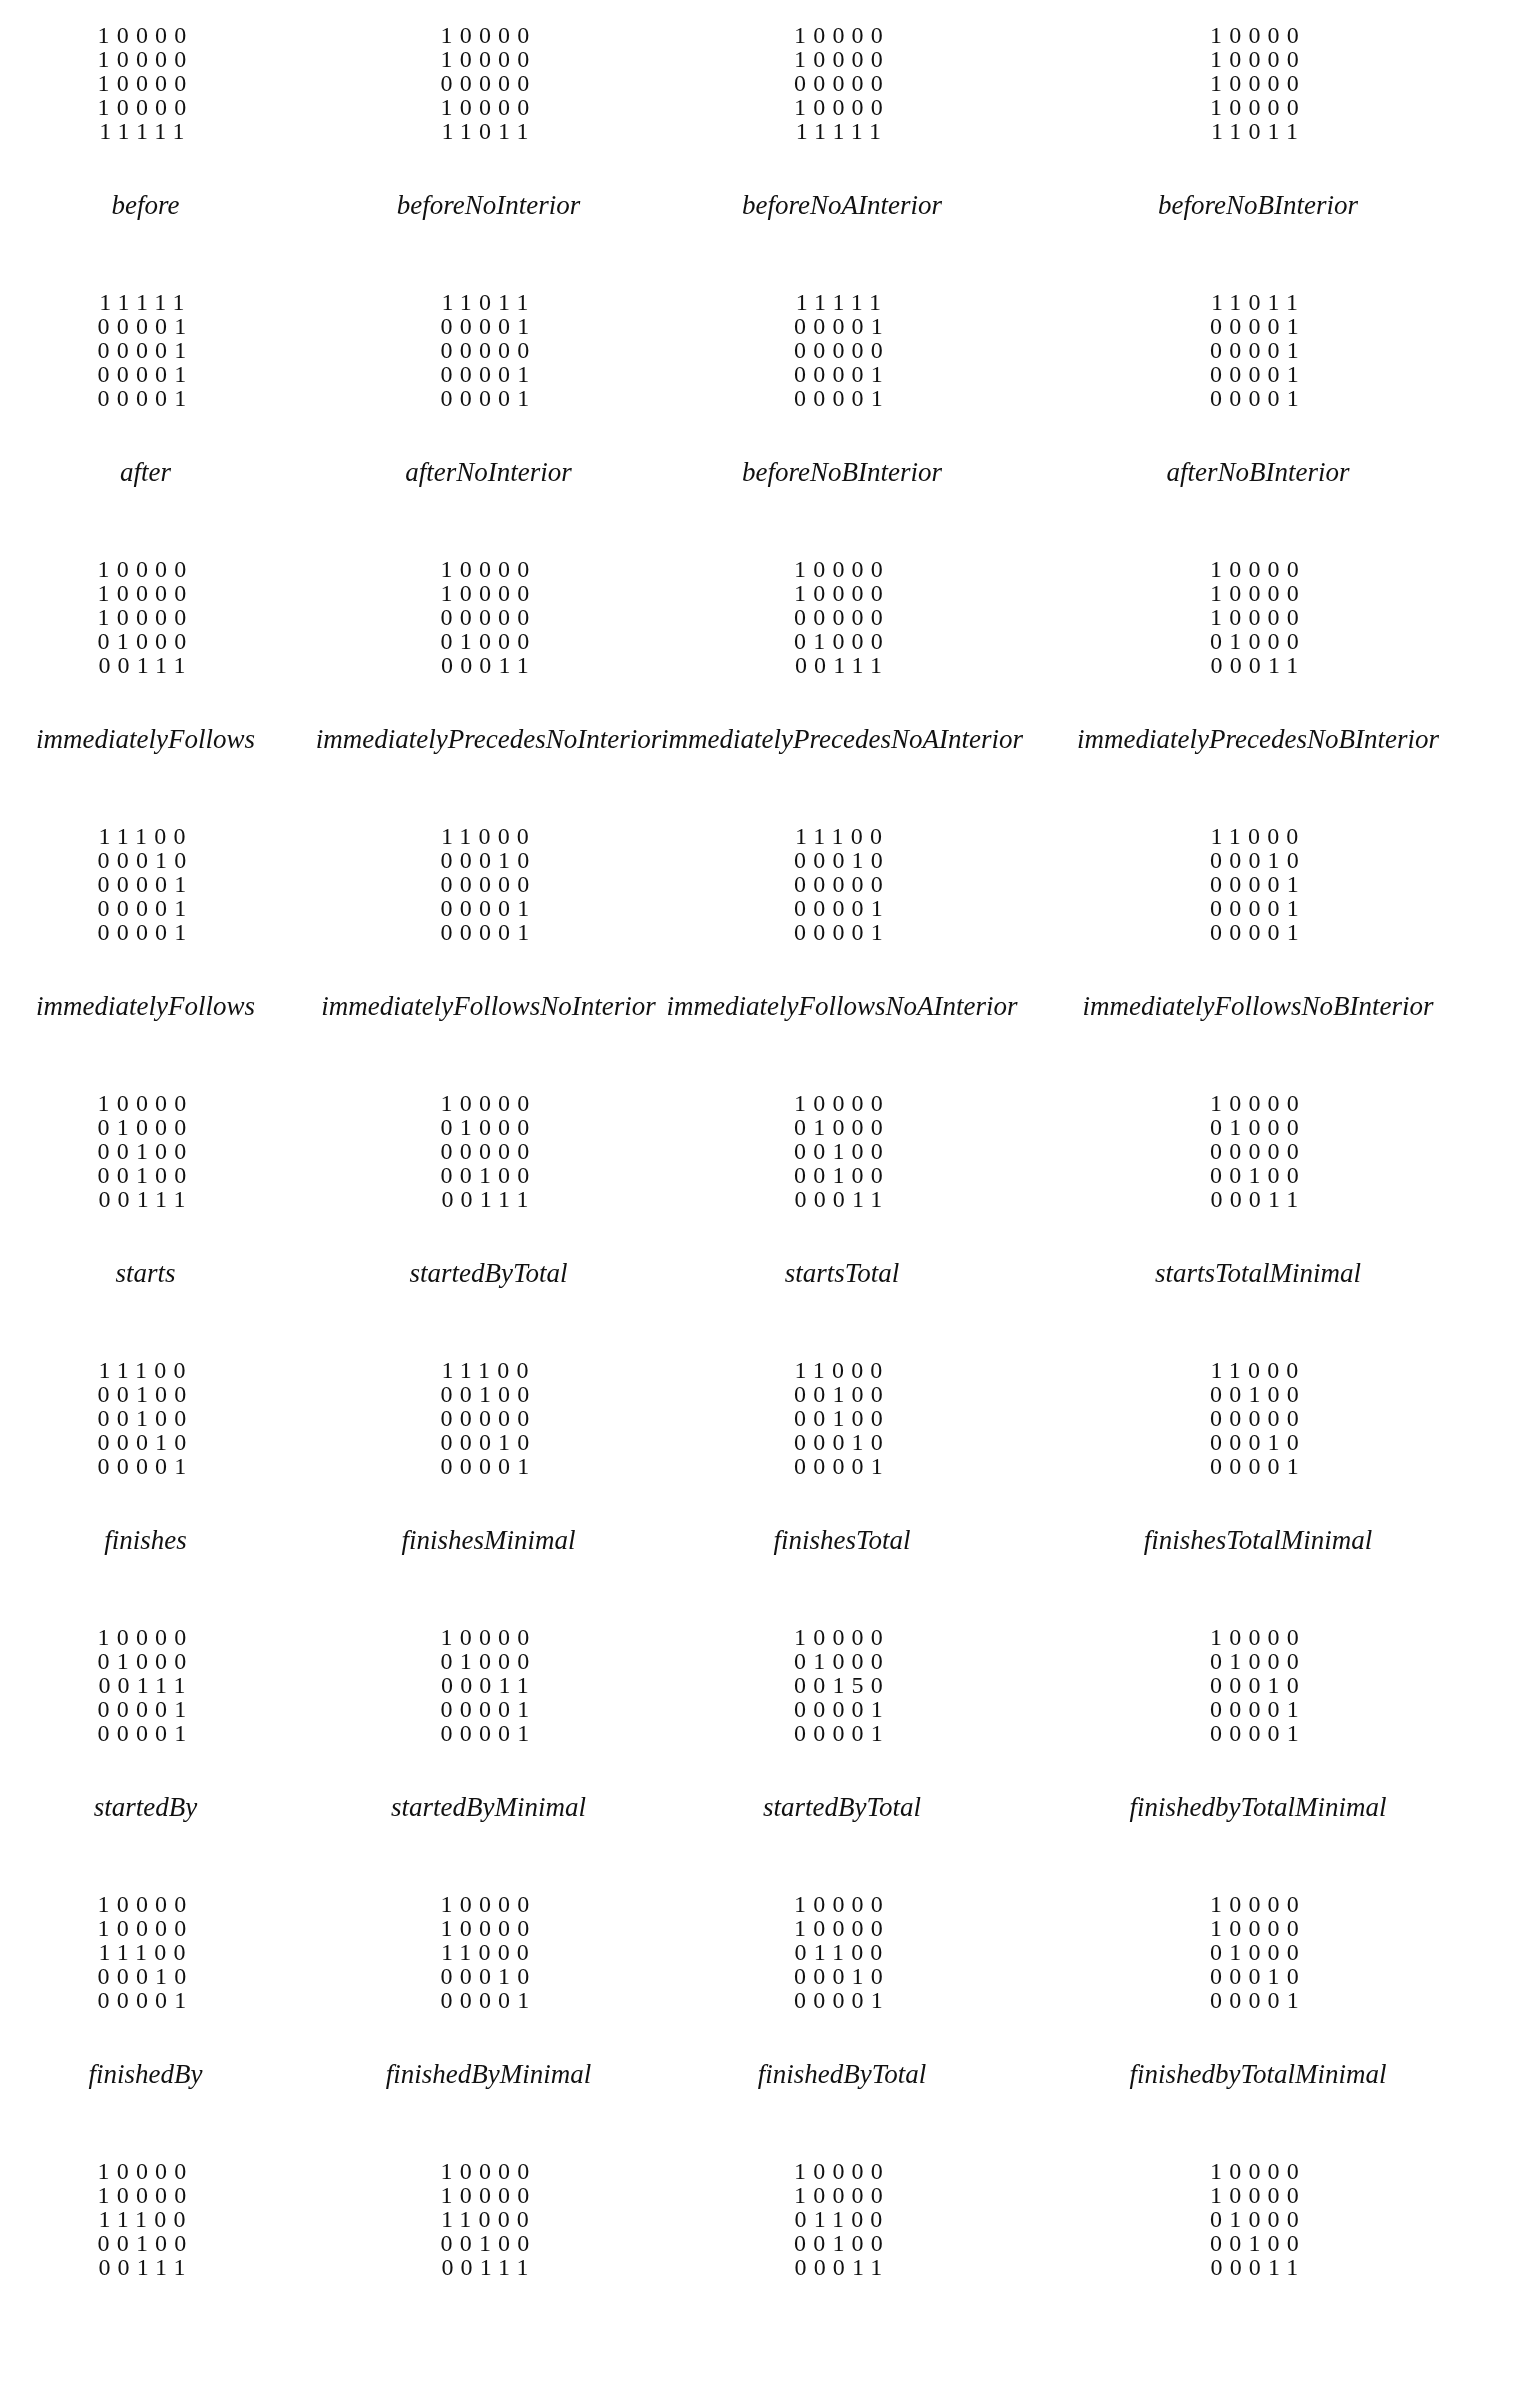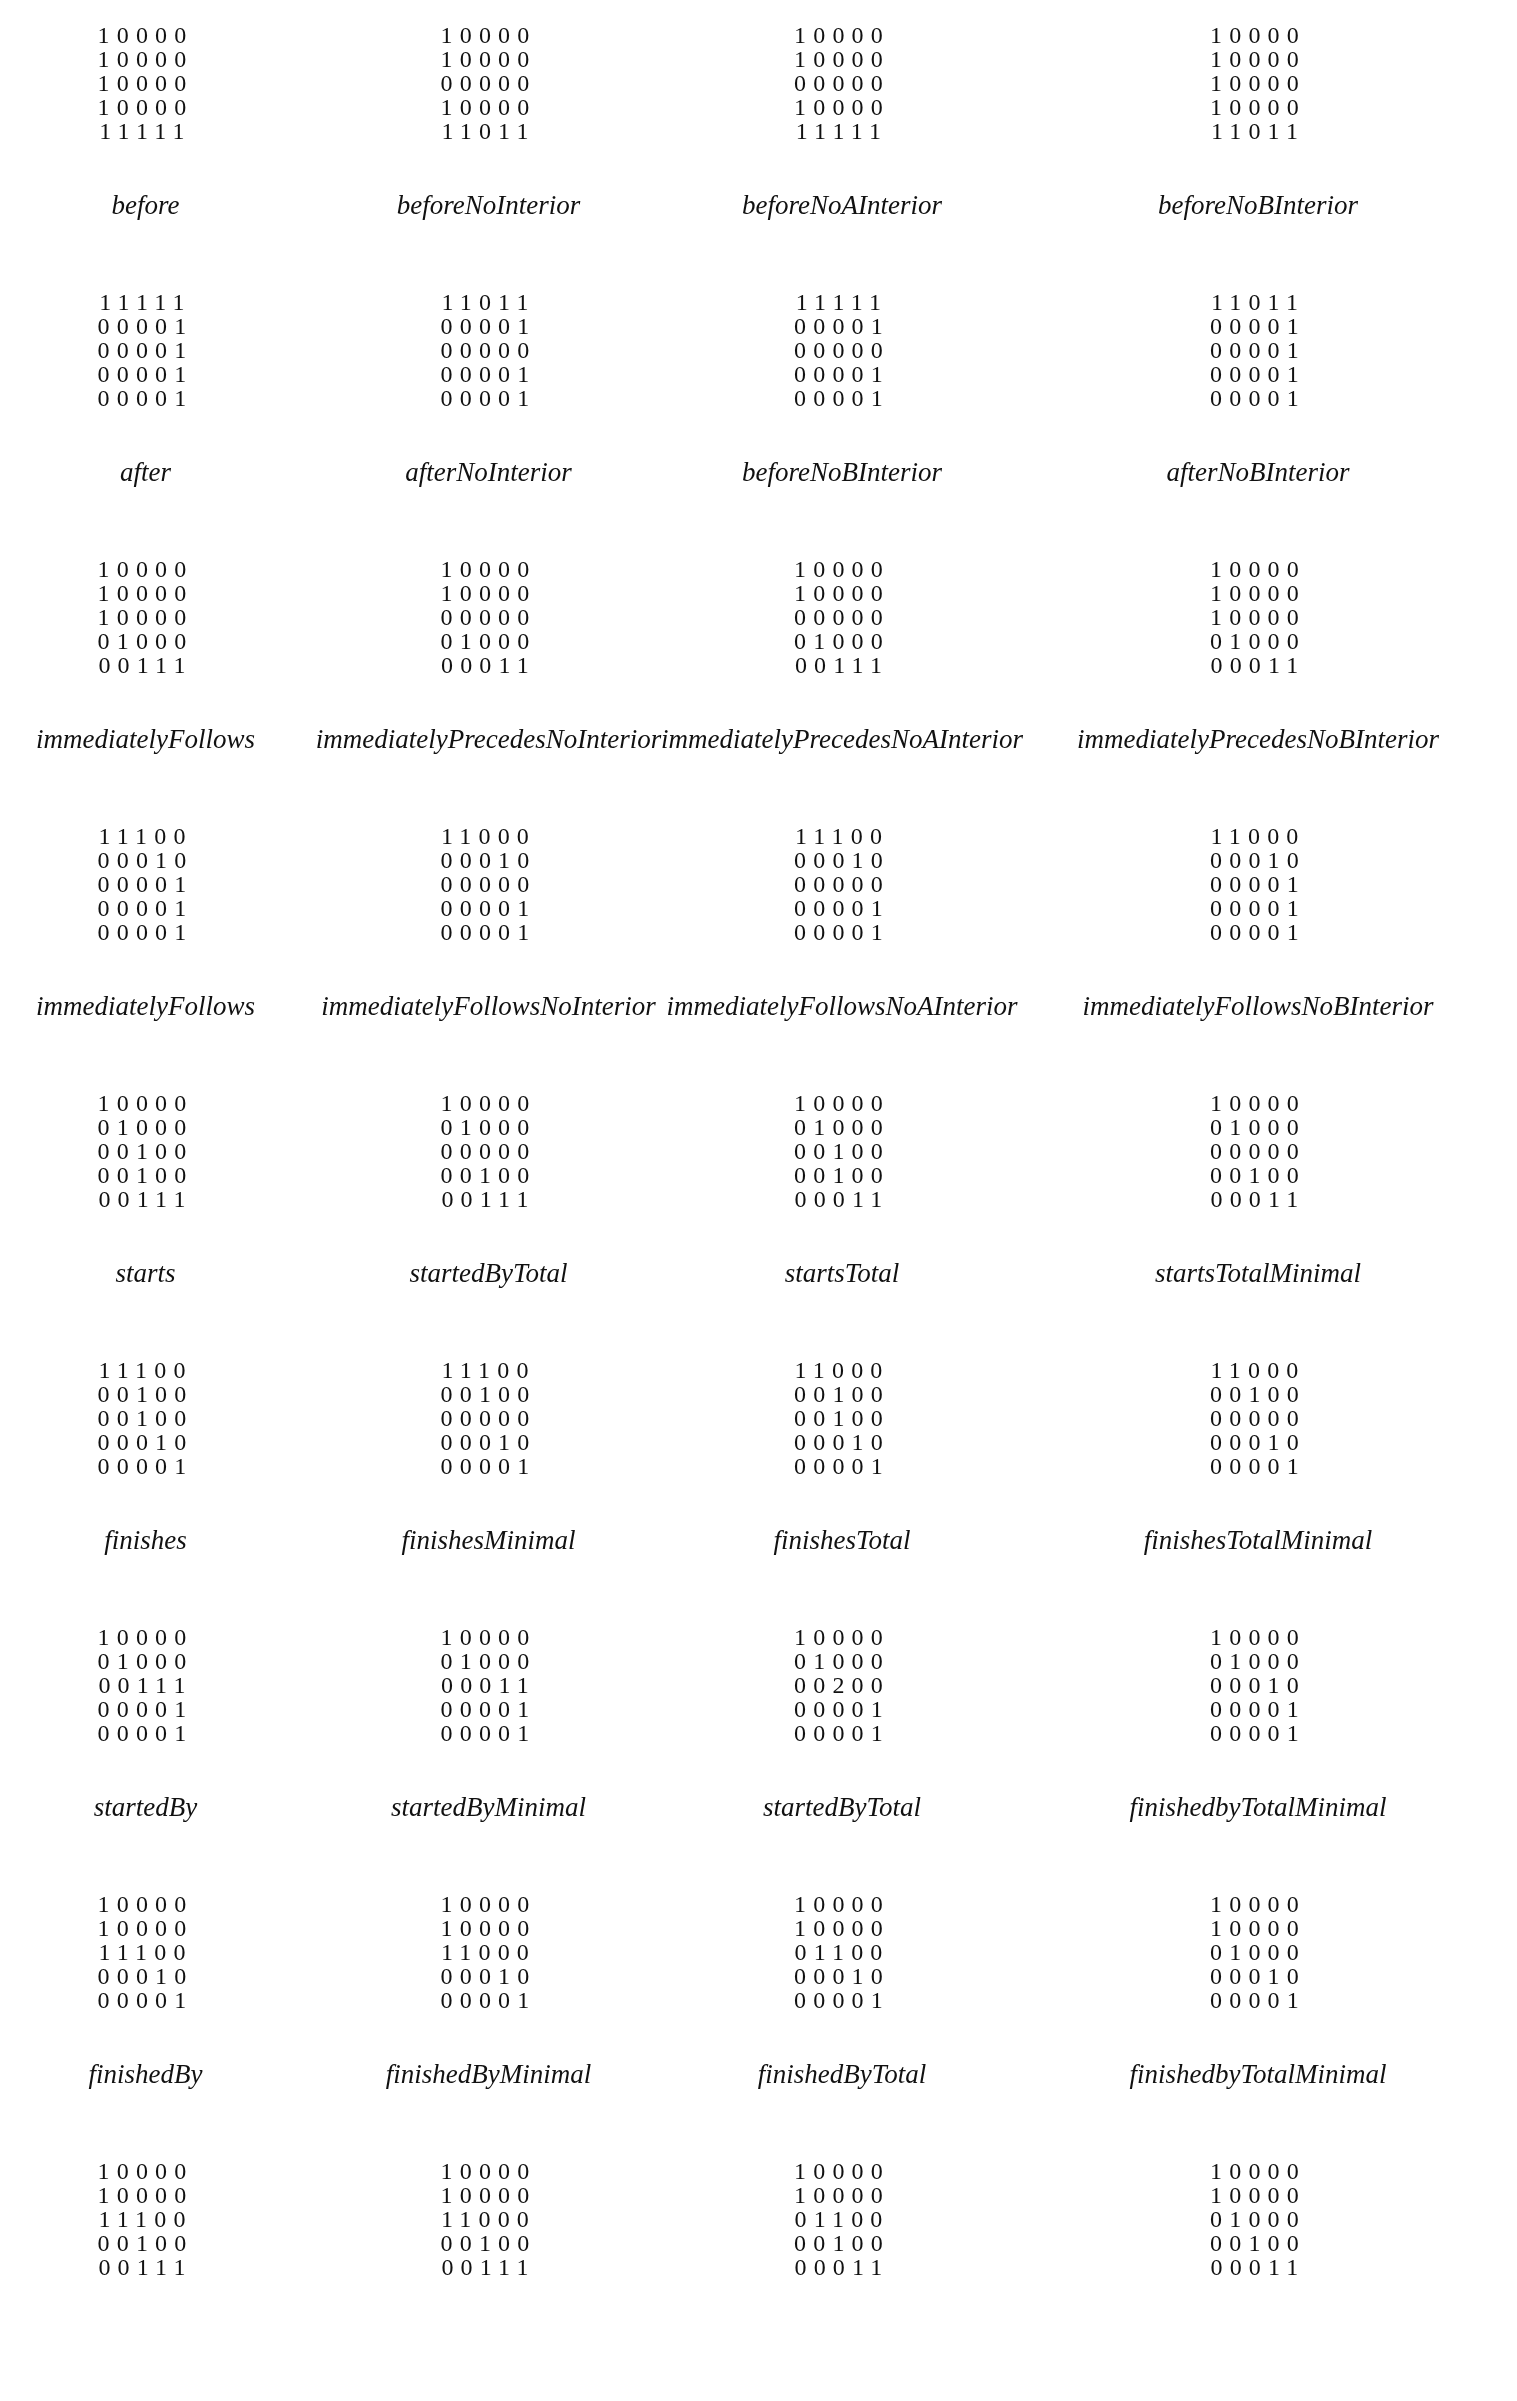--- a/index.html
+++ b/index.html
@@ -311,21 +311,21 @@
           <div class="mrow">00011</div>
           <div class="mrow">00001</div>
           <div class="mrow">00001</div>
         </div>
         <div class="mlabel">startedByMinimal</div>
       </div>
       <div class="cell">
         <div class="matrix">
           <div class="mrow">10000</div>
           <div class="mrow">01000</div>
-          <div class="mrow">00200</div>
+          <div class="mrow">00150</div>
           <div class="mrow">00001</div>
           <div class="mrow">00001</div>
         </div>
         <div class="mlabel">startedByTotal</div>
       </div>
       <div class="cell">
         <div class="matrix">
           <div class="mrow">10000</div>
           <div class="mrow">01000</div>
           <div class="mrow">00010</div>

